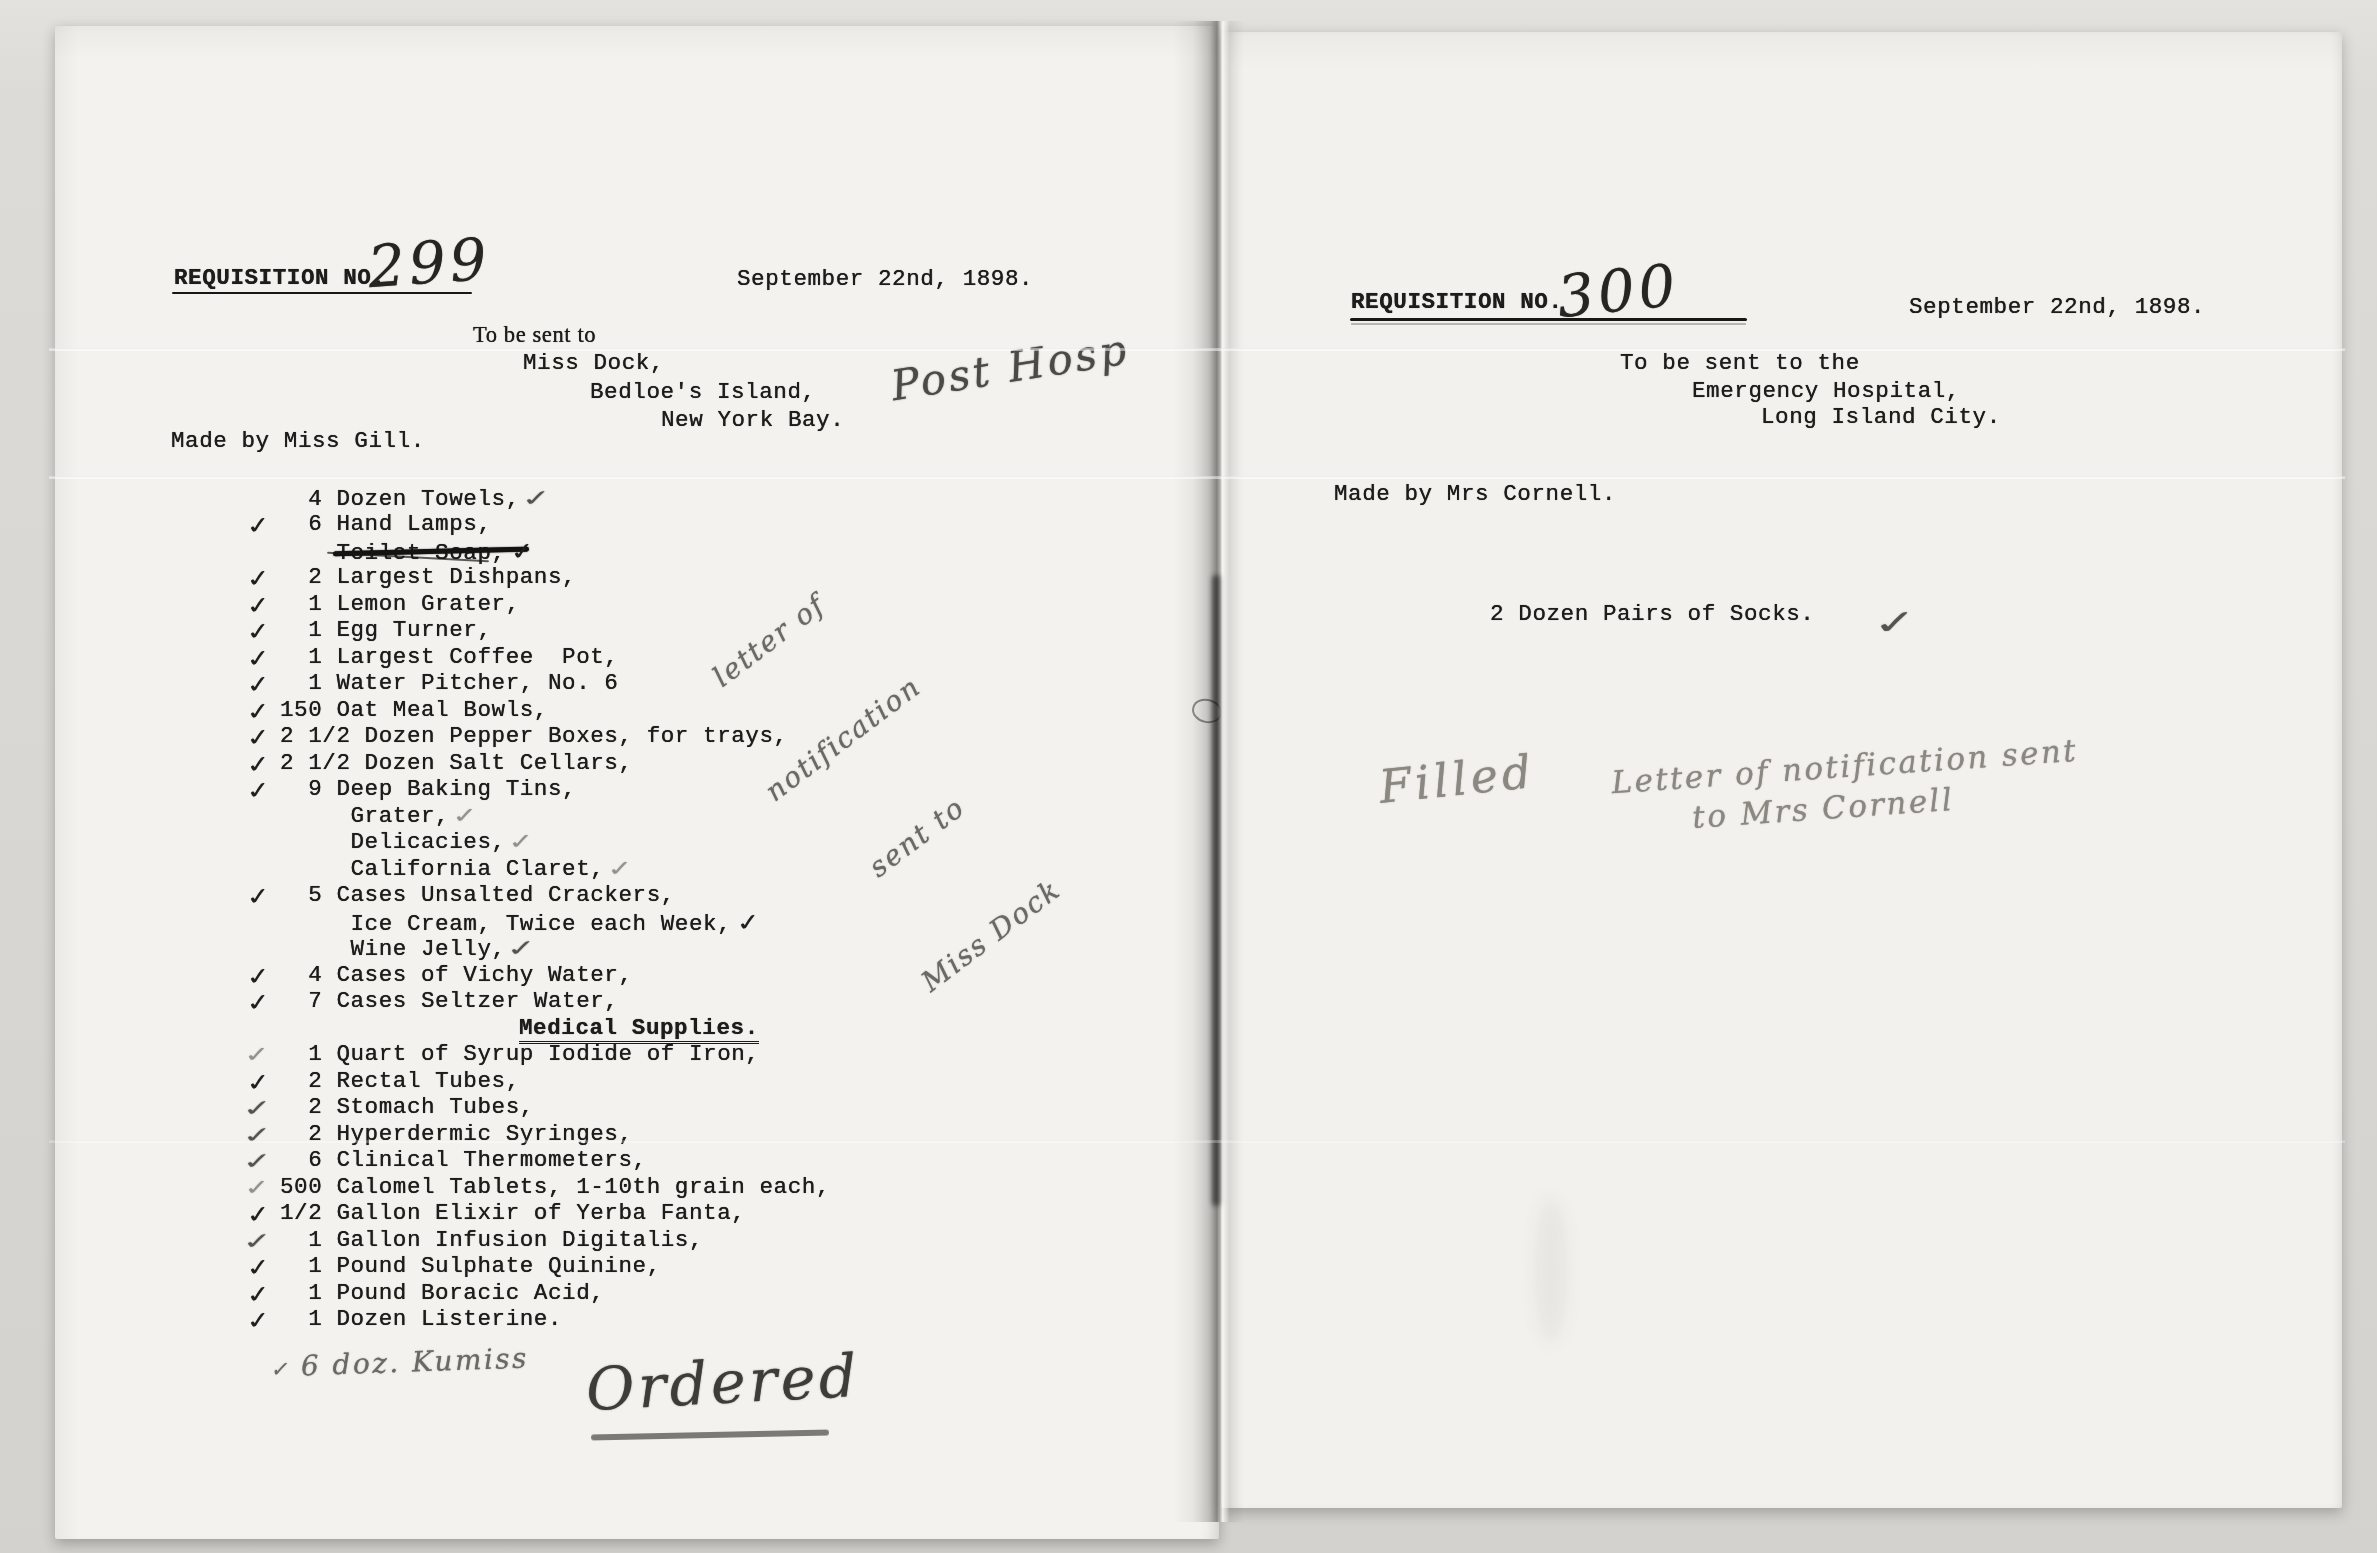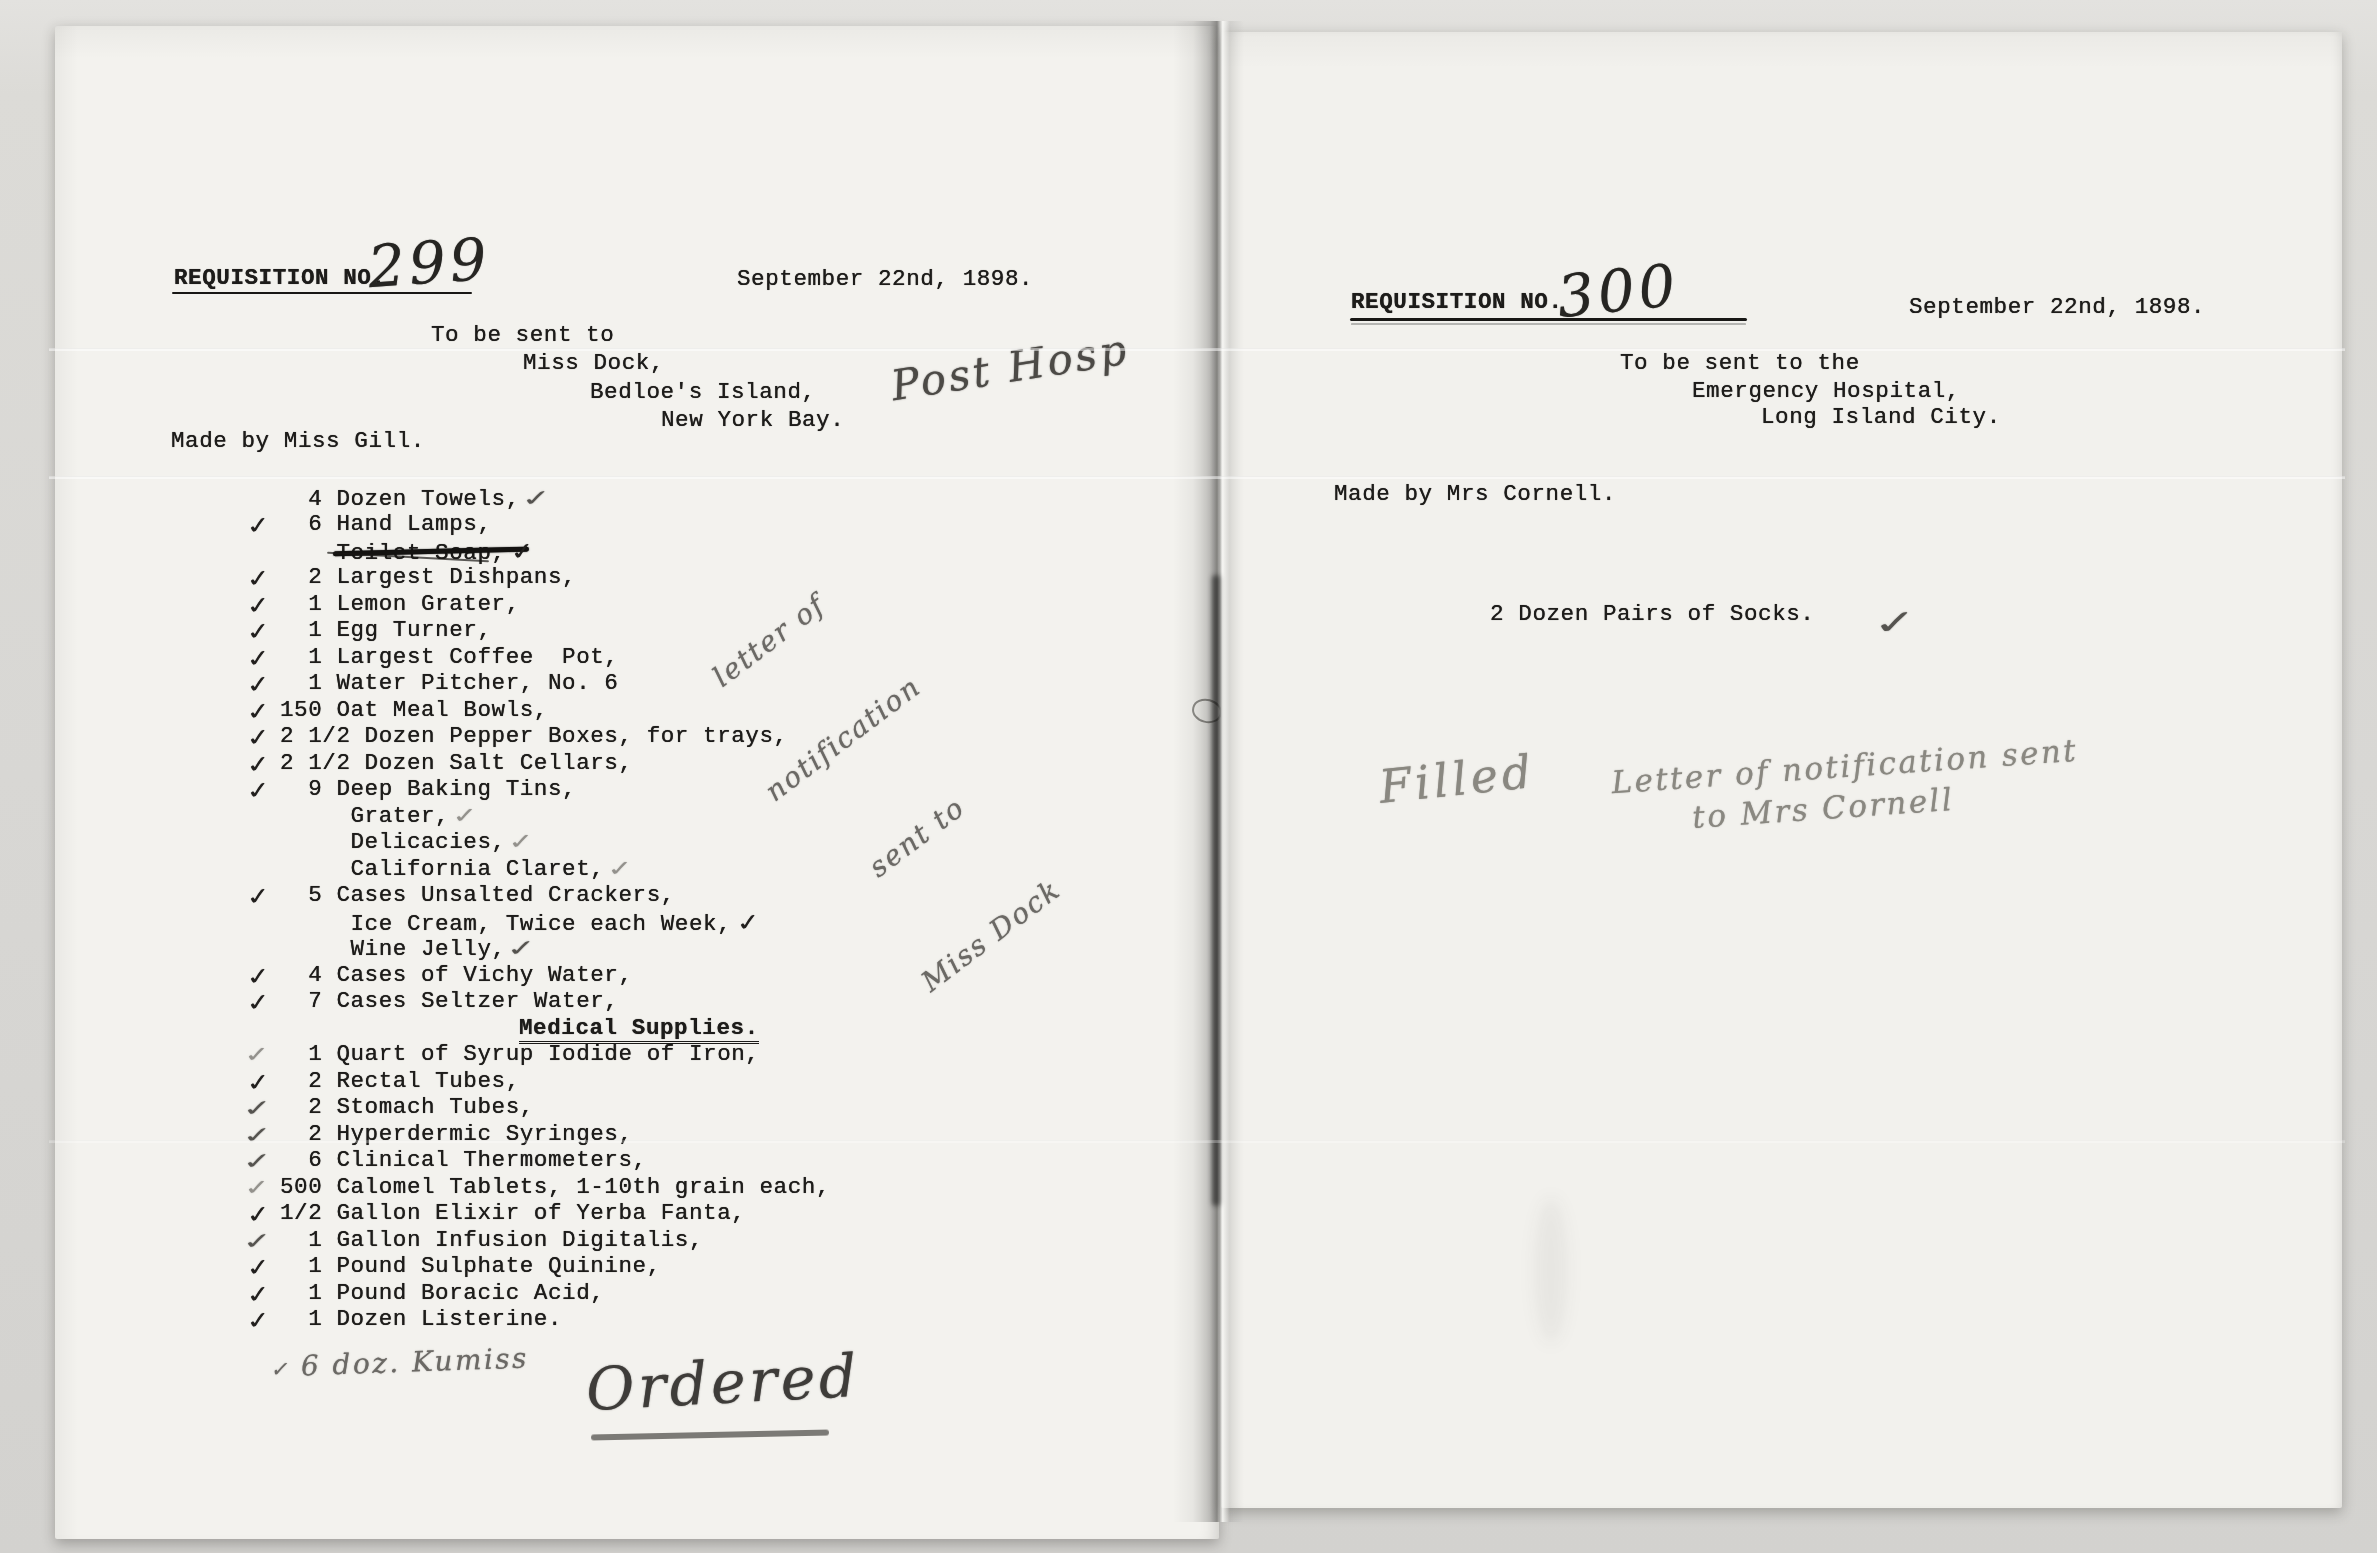--- a/index.html
+++ b/index.html
@@ -123,21 +123,21 @@
 <body>
 
 <div class="canvas">
 
   <div class="page page-left">
     <div class="tw bold" style="left:119px;top:239px;">REQUISITION NO.</div>
     <div class="rule" style="left:117px;top:266px;width:300px;"></div>
     <div class="hand big-num" style="left:313px;top:203px;transform:rotate(-4deg);">299</div>
     <div class="tw" style="left:682px;top:240px;">September 22nd, 1898.</div>
 
-    <div class="tw" style="left:376px;top:296px;">To be sent to</div>
+    <div class="tw" style="left:418px;top:296px;font-family:Liberation Serif, serif;">To be sent to</div>
     <div class="tw" style="left:468px;top:324px;">Miss Dock,</div>
     <div class="tw" style="left:535px;top:353px;">Bedloe's Island,</div>
     <div class="tw" style="left:606px;top:381px;">New York Bay.</div>
 
     <div class="hand pencil-dark2" style="left:835px;top:317px;font-size:42px;letter-spacing:2.9px;transform:rotate(-9deg);">Post Hosp</div>
 
     <div class="tw" style="left:116px;top:402px;">Made by Miss Gill.</div>
 
     <div class="list" id="left-list" style="left:225px;top:459px;">
         <div class="tw-line" style="height: 26.5px; line-height: 26.5px;"><span class="tw-text">  4 Dozen Towels,</span><span class="chk pencil-dark after">✓</span></div>

